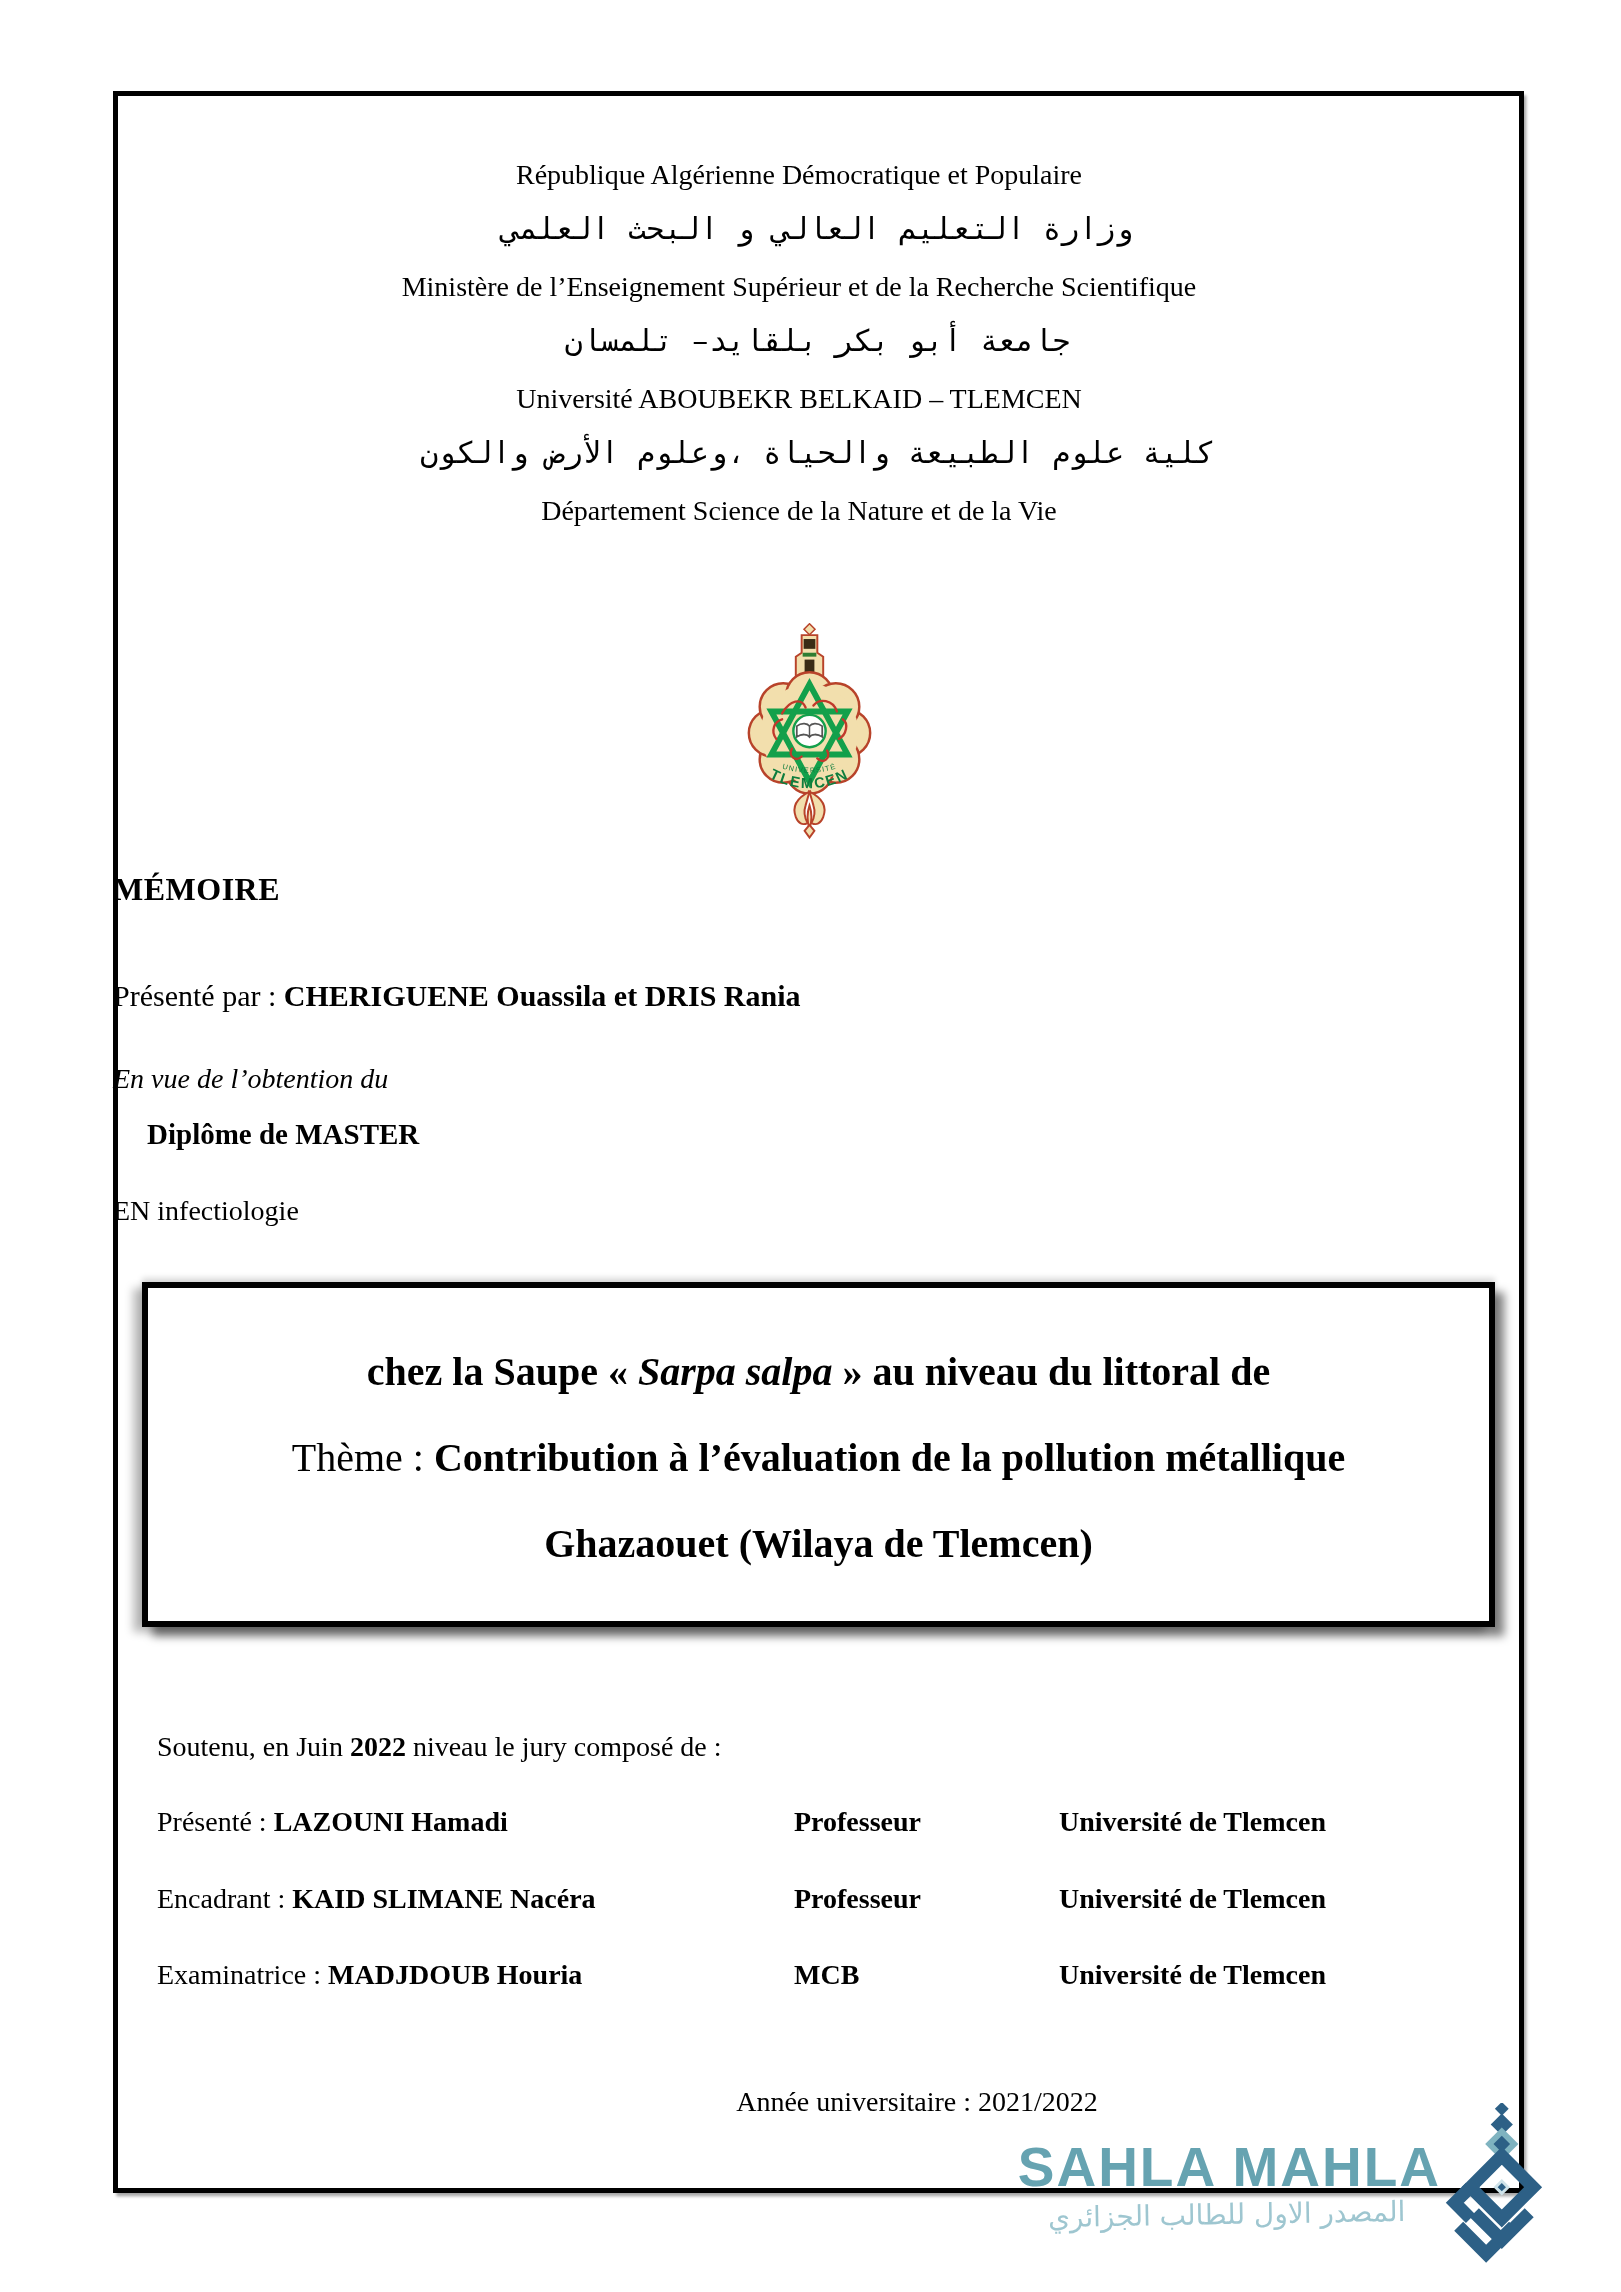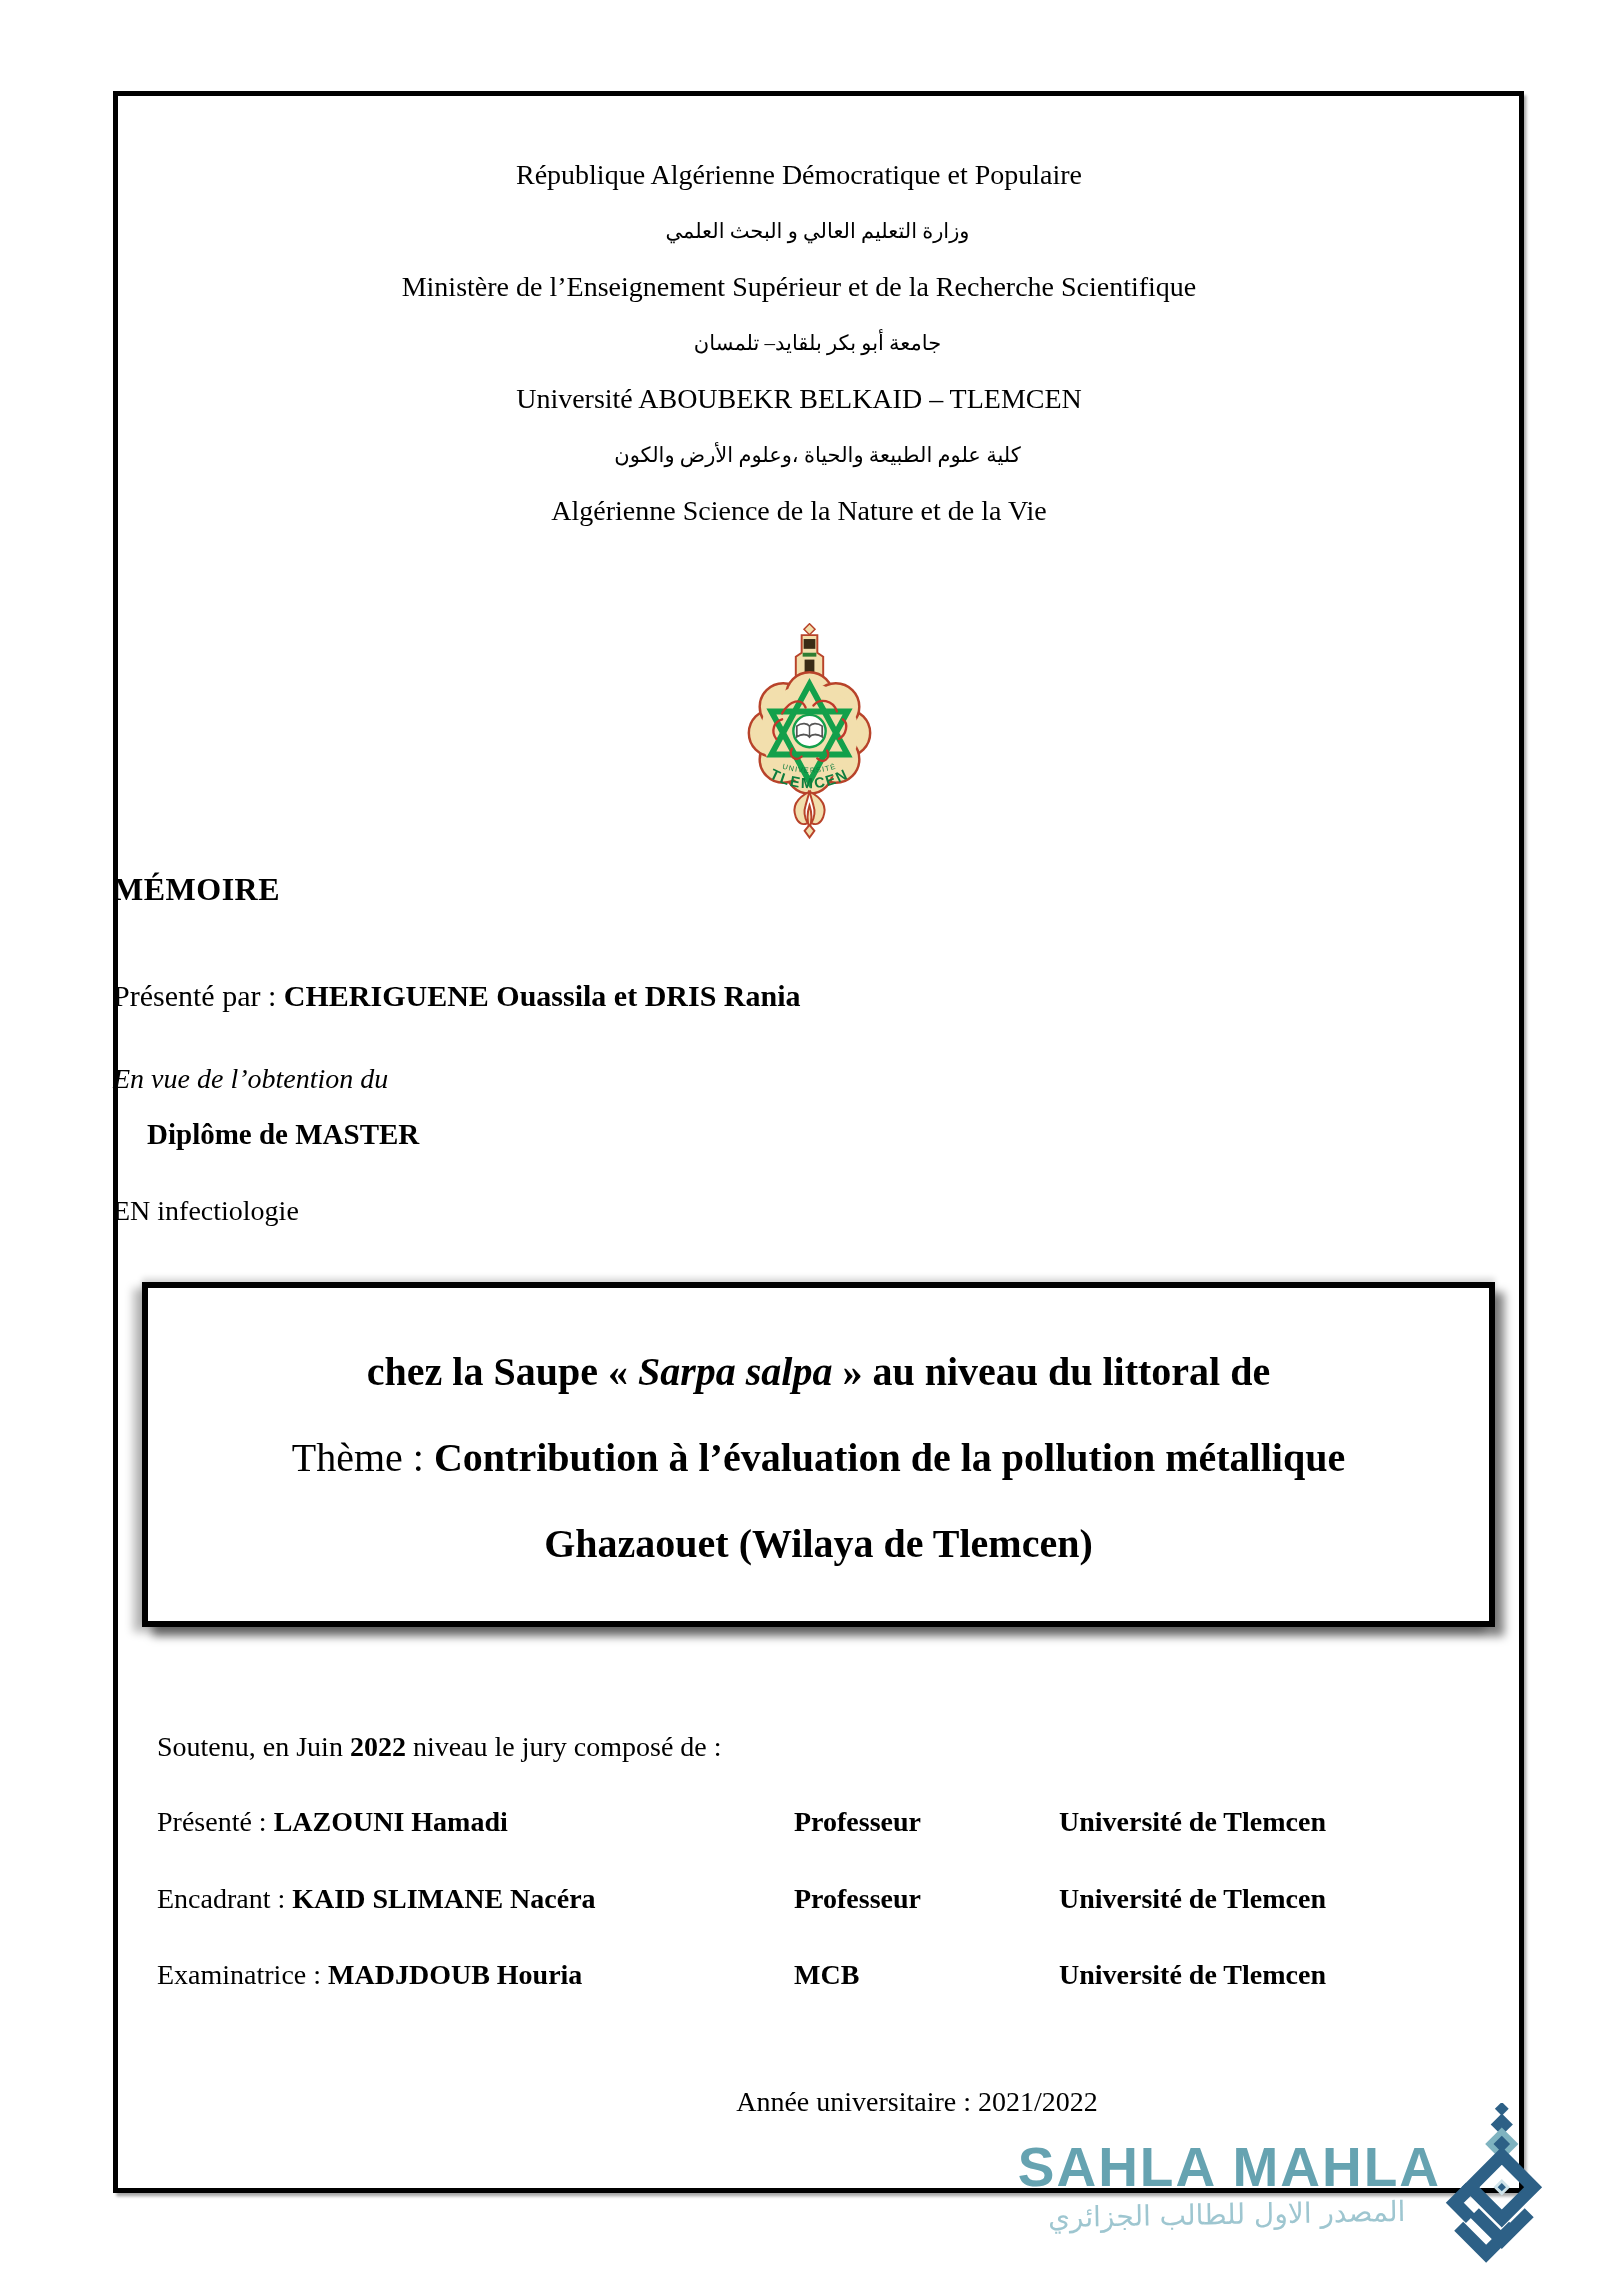--- a/index.html
+++ b/index.html
@@ -13,22 +13,22 @@
   .page-frame{
     left:113px;top:91px;width:1411px;height:2102px;box-sizing:border-box;
     border:5.9px solid #000;
     box-shadow:2.9px 3.9px 2.9px rgba(0,0,0,.35);
     background:transparent;
   }
   
   .header-block{left:118px;top:147px;width:1362px;text-align:center;}
   .header-block .line{font-size:28px;line-height:56px;white-space:nowrap;}
   .header-block .line.ar{
-    font-family:Liberation Serif, serif;
-    font-size:21px;direction:rtl;padding-left:37px;
+    font-family:Liberation Mono, monospace;
+    font-size:30px;direction:rtl;padding-left:37px;
   }
   
   .centerline{left:113px;width:1509px;text-align:left;white-space:nowrap;}
   .memoire-title{top:871px;font-size:32px;font-weight:bold;letter-spacing:0.5px;}
   .presented{top:979px;font-size:30px;}
   .purpose{top:1063px;font-size:28px;font-style:italic;}
   .diploma{top:1118px;font-size:29px;font-weight:bold;margin-left:34px;}
   .specialty{top:1195px;font-size:28px;}
   
   .theme-box{
@@ -67,21 +67,21 @@
 
 <div class="abs page-frame"></div>
 
 <div class="abs header-block">
   <div class="line">République Algérienne Démocratique et Populaire</div>
   <div class="line ar" dir="rtl">وزارة التعليم العالي و البحث العلمي</div>
   <div class="line">Ministère de l’Enseignement Supérieur et de la Recherche Scientifique</div>
   <div class="line ar" dir="rtl">جامعة أبو بكر بلقايد– تلمسان</div>
   <div class="line">Université ABOUBEKR BELKAID – TLEMCEN</div>
   <div class="line ar" dir="rtl">كلية علوم الطبيعة والحياة ،وعلوم الأرض والكون</div>
-  <div class="line">Algérienne  Science de la Nature et de la Vie</div>
+  <div class="line">Département  Science de la Nature et de la Vie</div>
 </div>
 
 <svg class="abs uni-logo" width="137" height="218" viewBox="0 0 140 222" xmlns="http://www.w3.org/2000/svg">
   <defs>
     <path id="arcTop" d="M38,147 Q70,158 102,147"></path>
     <path id="arcBottom" d="M32,159 Q70,178 108,159"></path>
   </defs>
 
   <g>
     <rect x="66" y="2" width="8" height="8" transform="rotate(45 70 6)" fill="#f2dfad" stroke="#b8432a" stroke-width="1.5"></rect>

